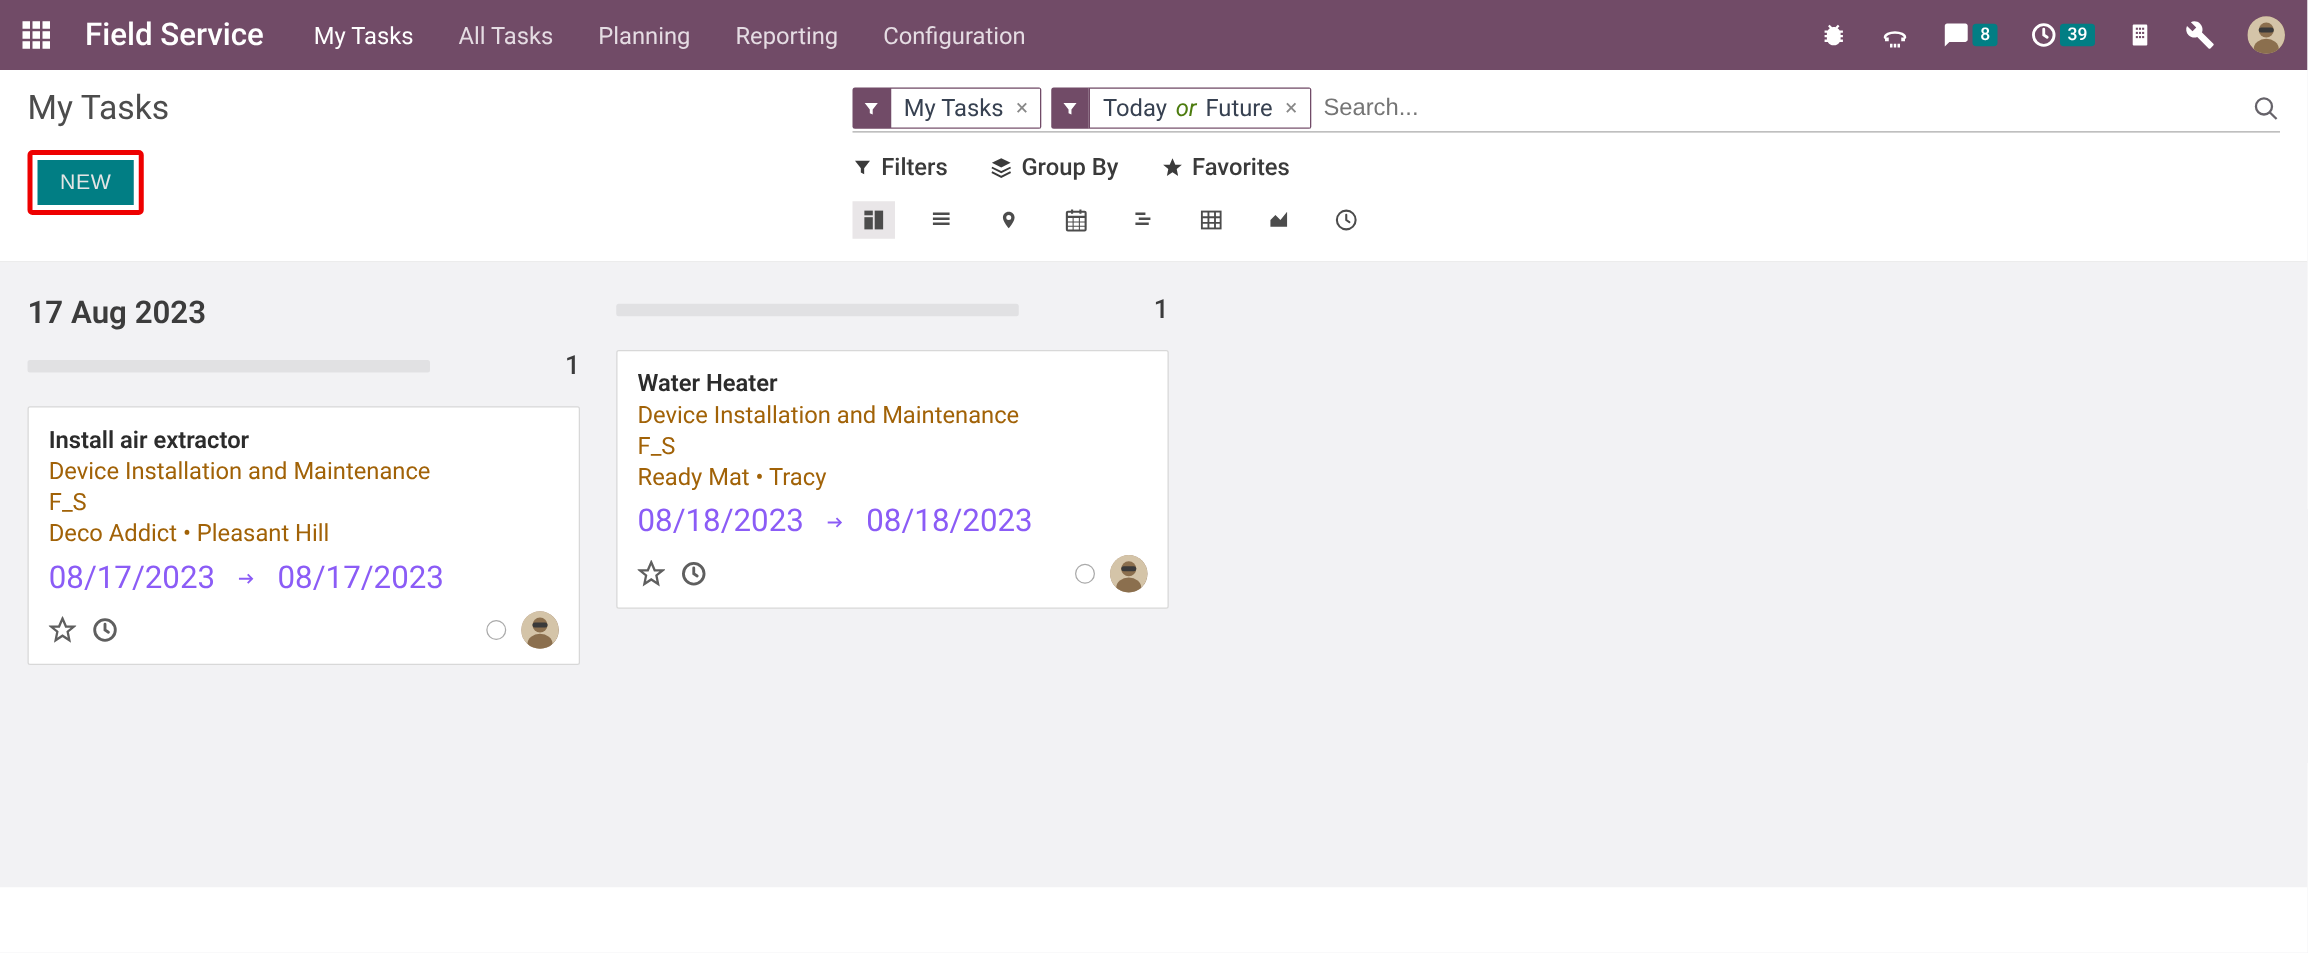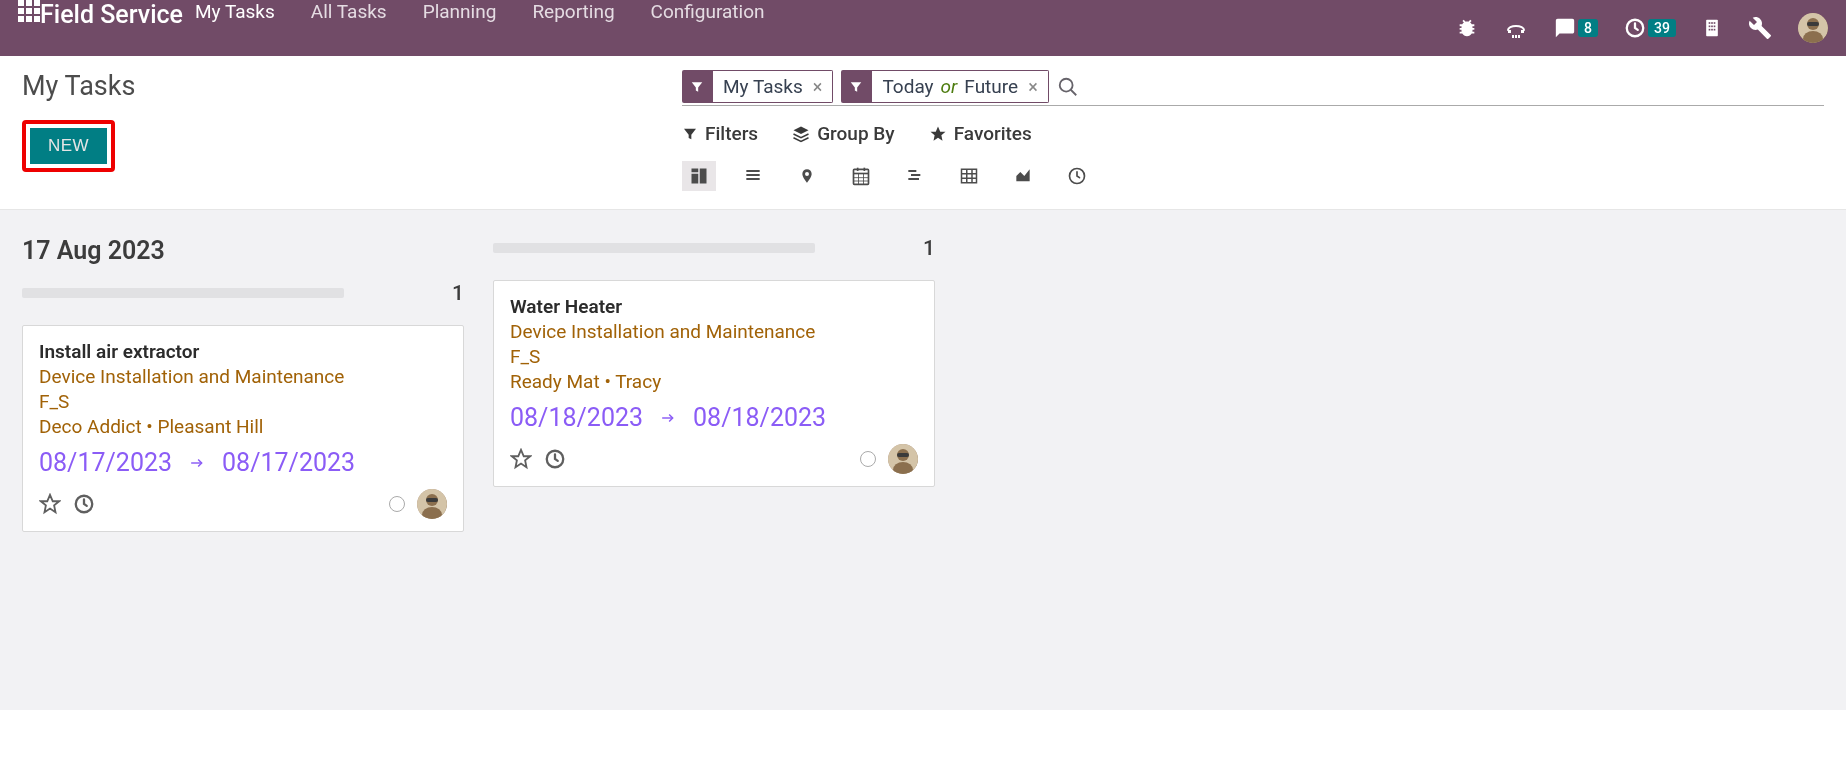--- a/index.html
+++ b/index.html
@@ -4,21 +4,23 @@
 <style>
   * { box-sizing: border-box; margin: 0; padding: 0; }
   body { font-family: -apple-system, BlinkMacSystemFont, "Segoe UI", Roboto, sans-serif; background: #fff; color: #374151; }
 
   
   .navbar {
     background: #714b67;
     color: #fff;
     height: 56px;
     display: flex;
+    align-items: center;
     padding: 0 18px;
+    gap: 28px;
   }
   .apps-icon {
     display: grid;
     grid-template-columns: repeat(3, 6px);
     grid-template-rows: repeat(3, 6px);
     gap: 2px;
     cursor: pointer;
   }
   .apps-icon span { background: #fff; width: 6px; height: 6px; }
   .brand { font-size: 25px; font-weight: 500; color: #fff; margin-right: 12px; }
@@ -335,20 +337,21 @@
               <path d="M3 4h18l-7 9v7l-4-2v-5z"></path>
             </svg>
         </div>
         <div class="fc-label">
           <span>Today</span>
           <span class="or">or</span>
           <span>Future</span>
           <span class="fc-close">×</span>
         </div>
       </div>
+      <input class="search-input" placeholder="Search..." style="">
       <div class="search-mag">
         <svg width="22" height="22" viewBox="0 0 24 24" fill="none" stroke="currentColor" stroke-width="2">
             <circle cx="10" cy="10" r="7"></circle>
             <line x1="21" y1="21" x2="15" y2="15"></line>
           </svg>
       </div>
     </div>
 
     <div class="toolbar-row">
       <div class="tb-item">

